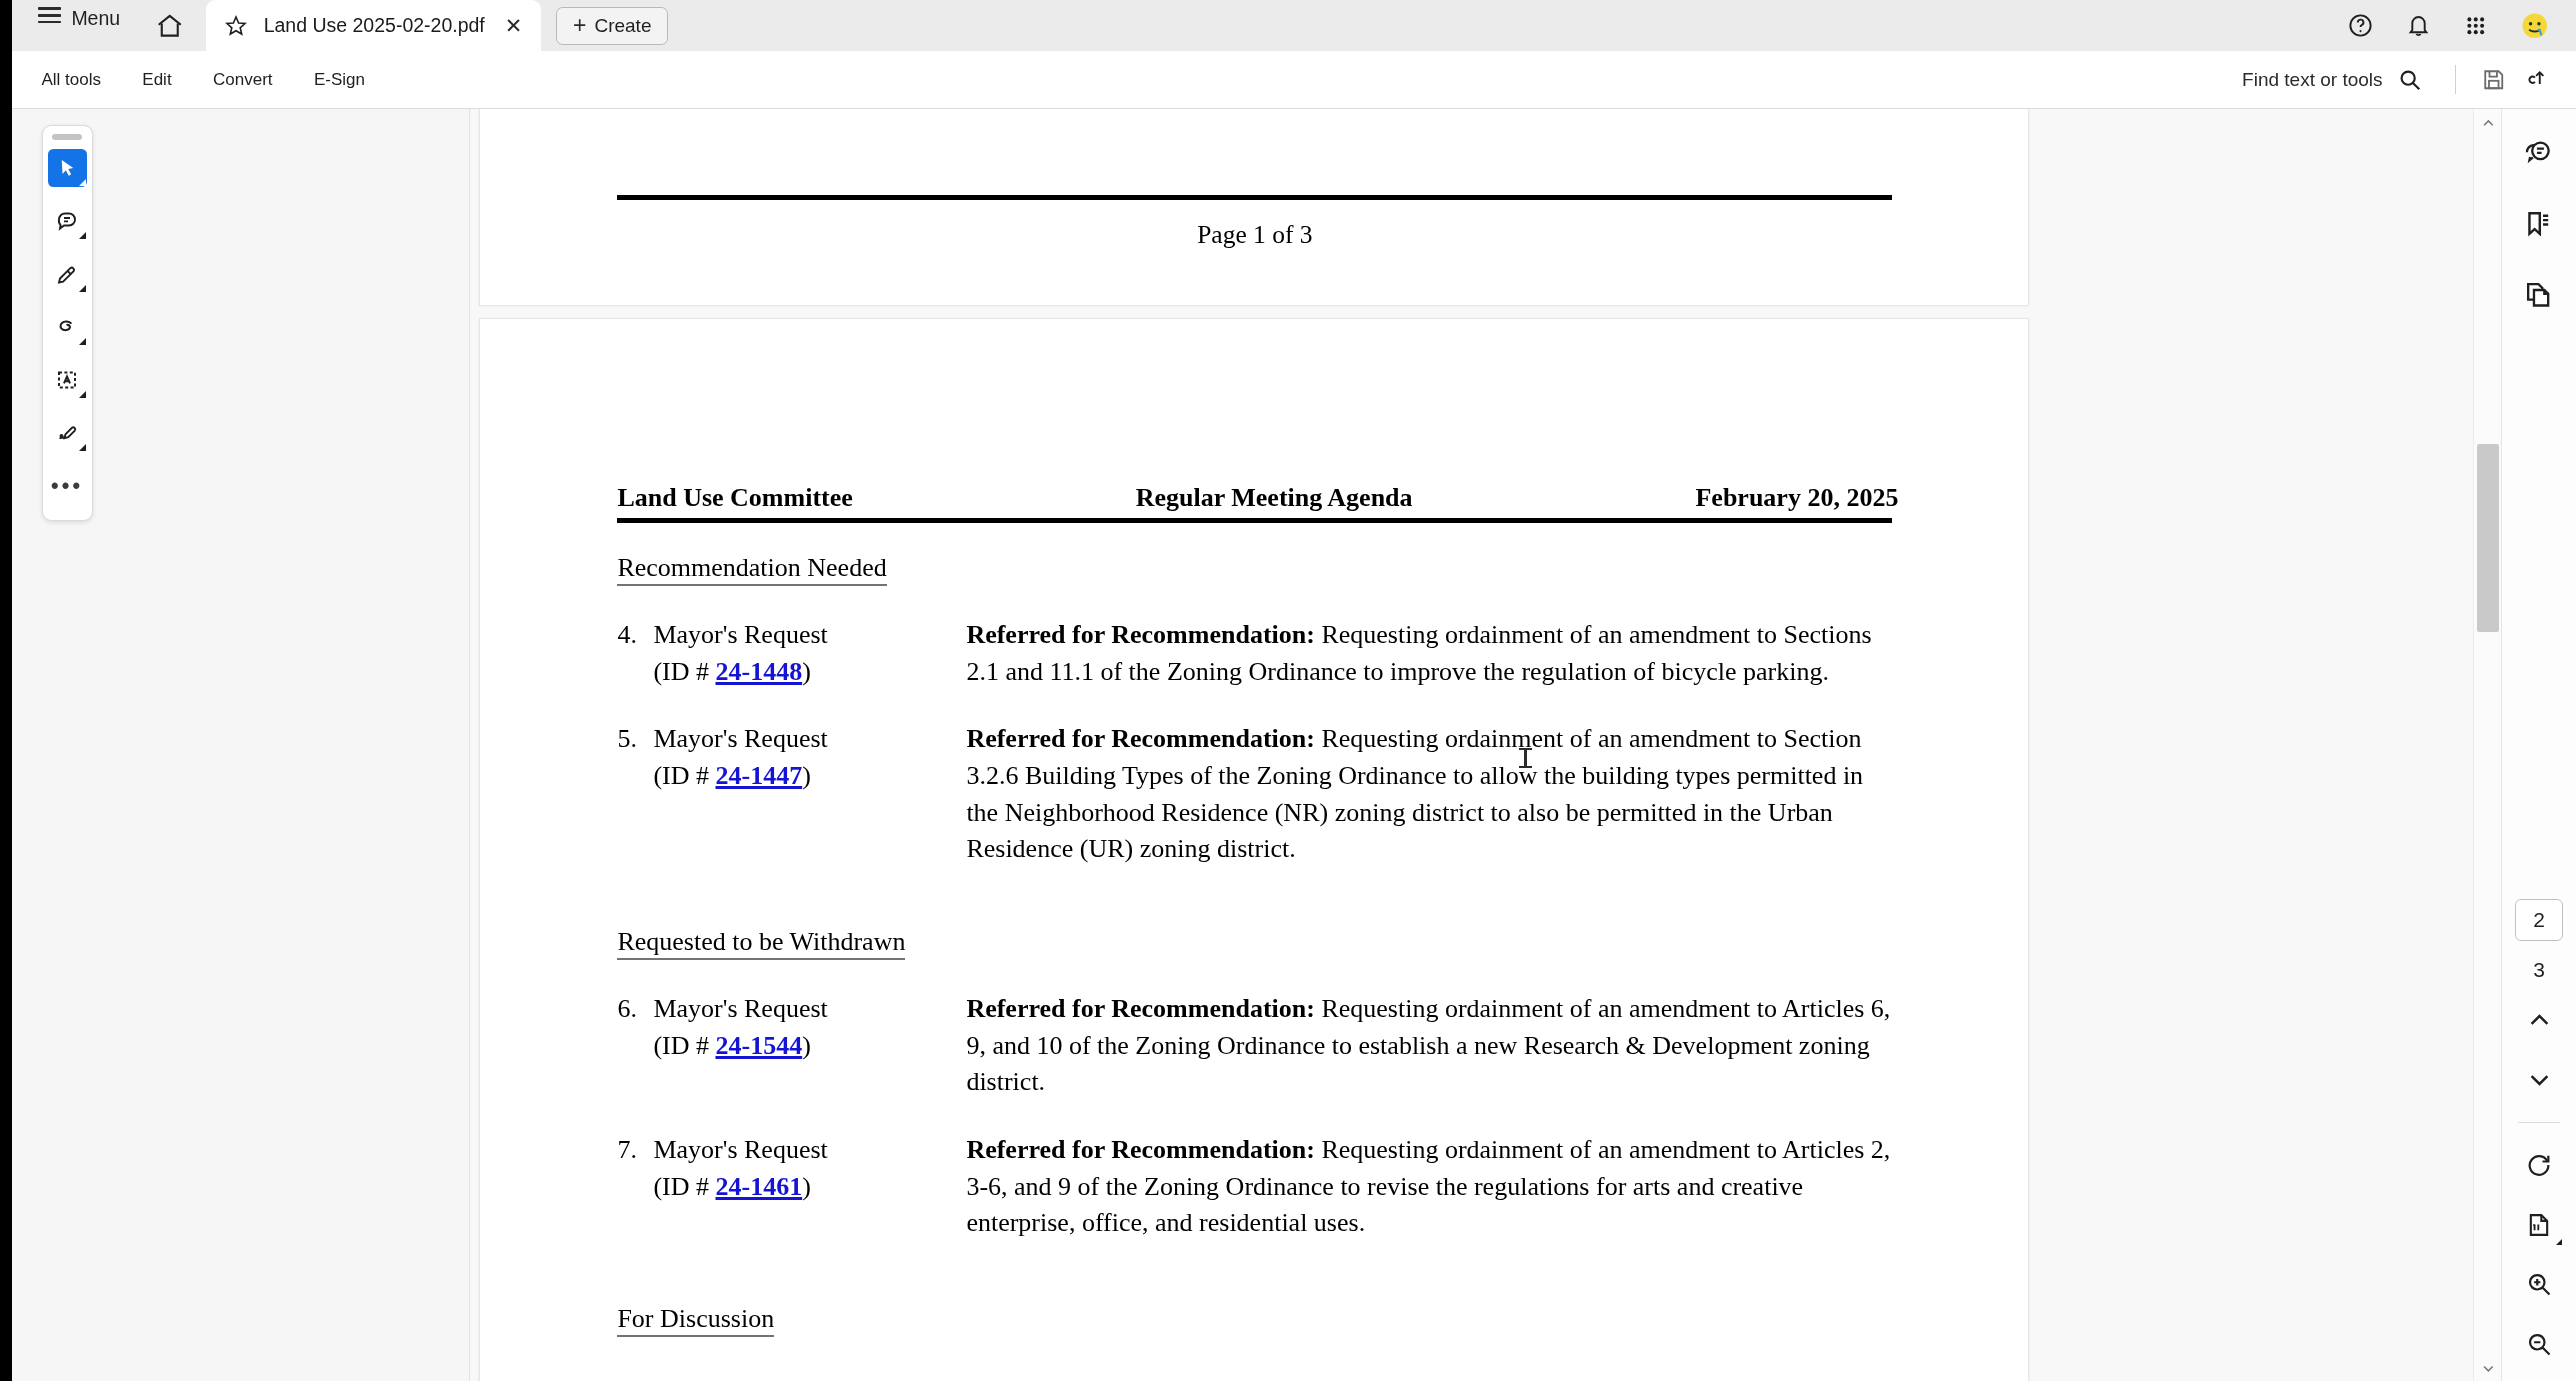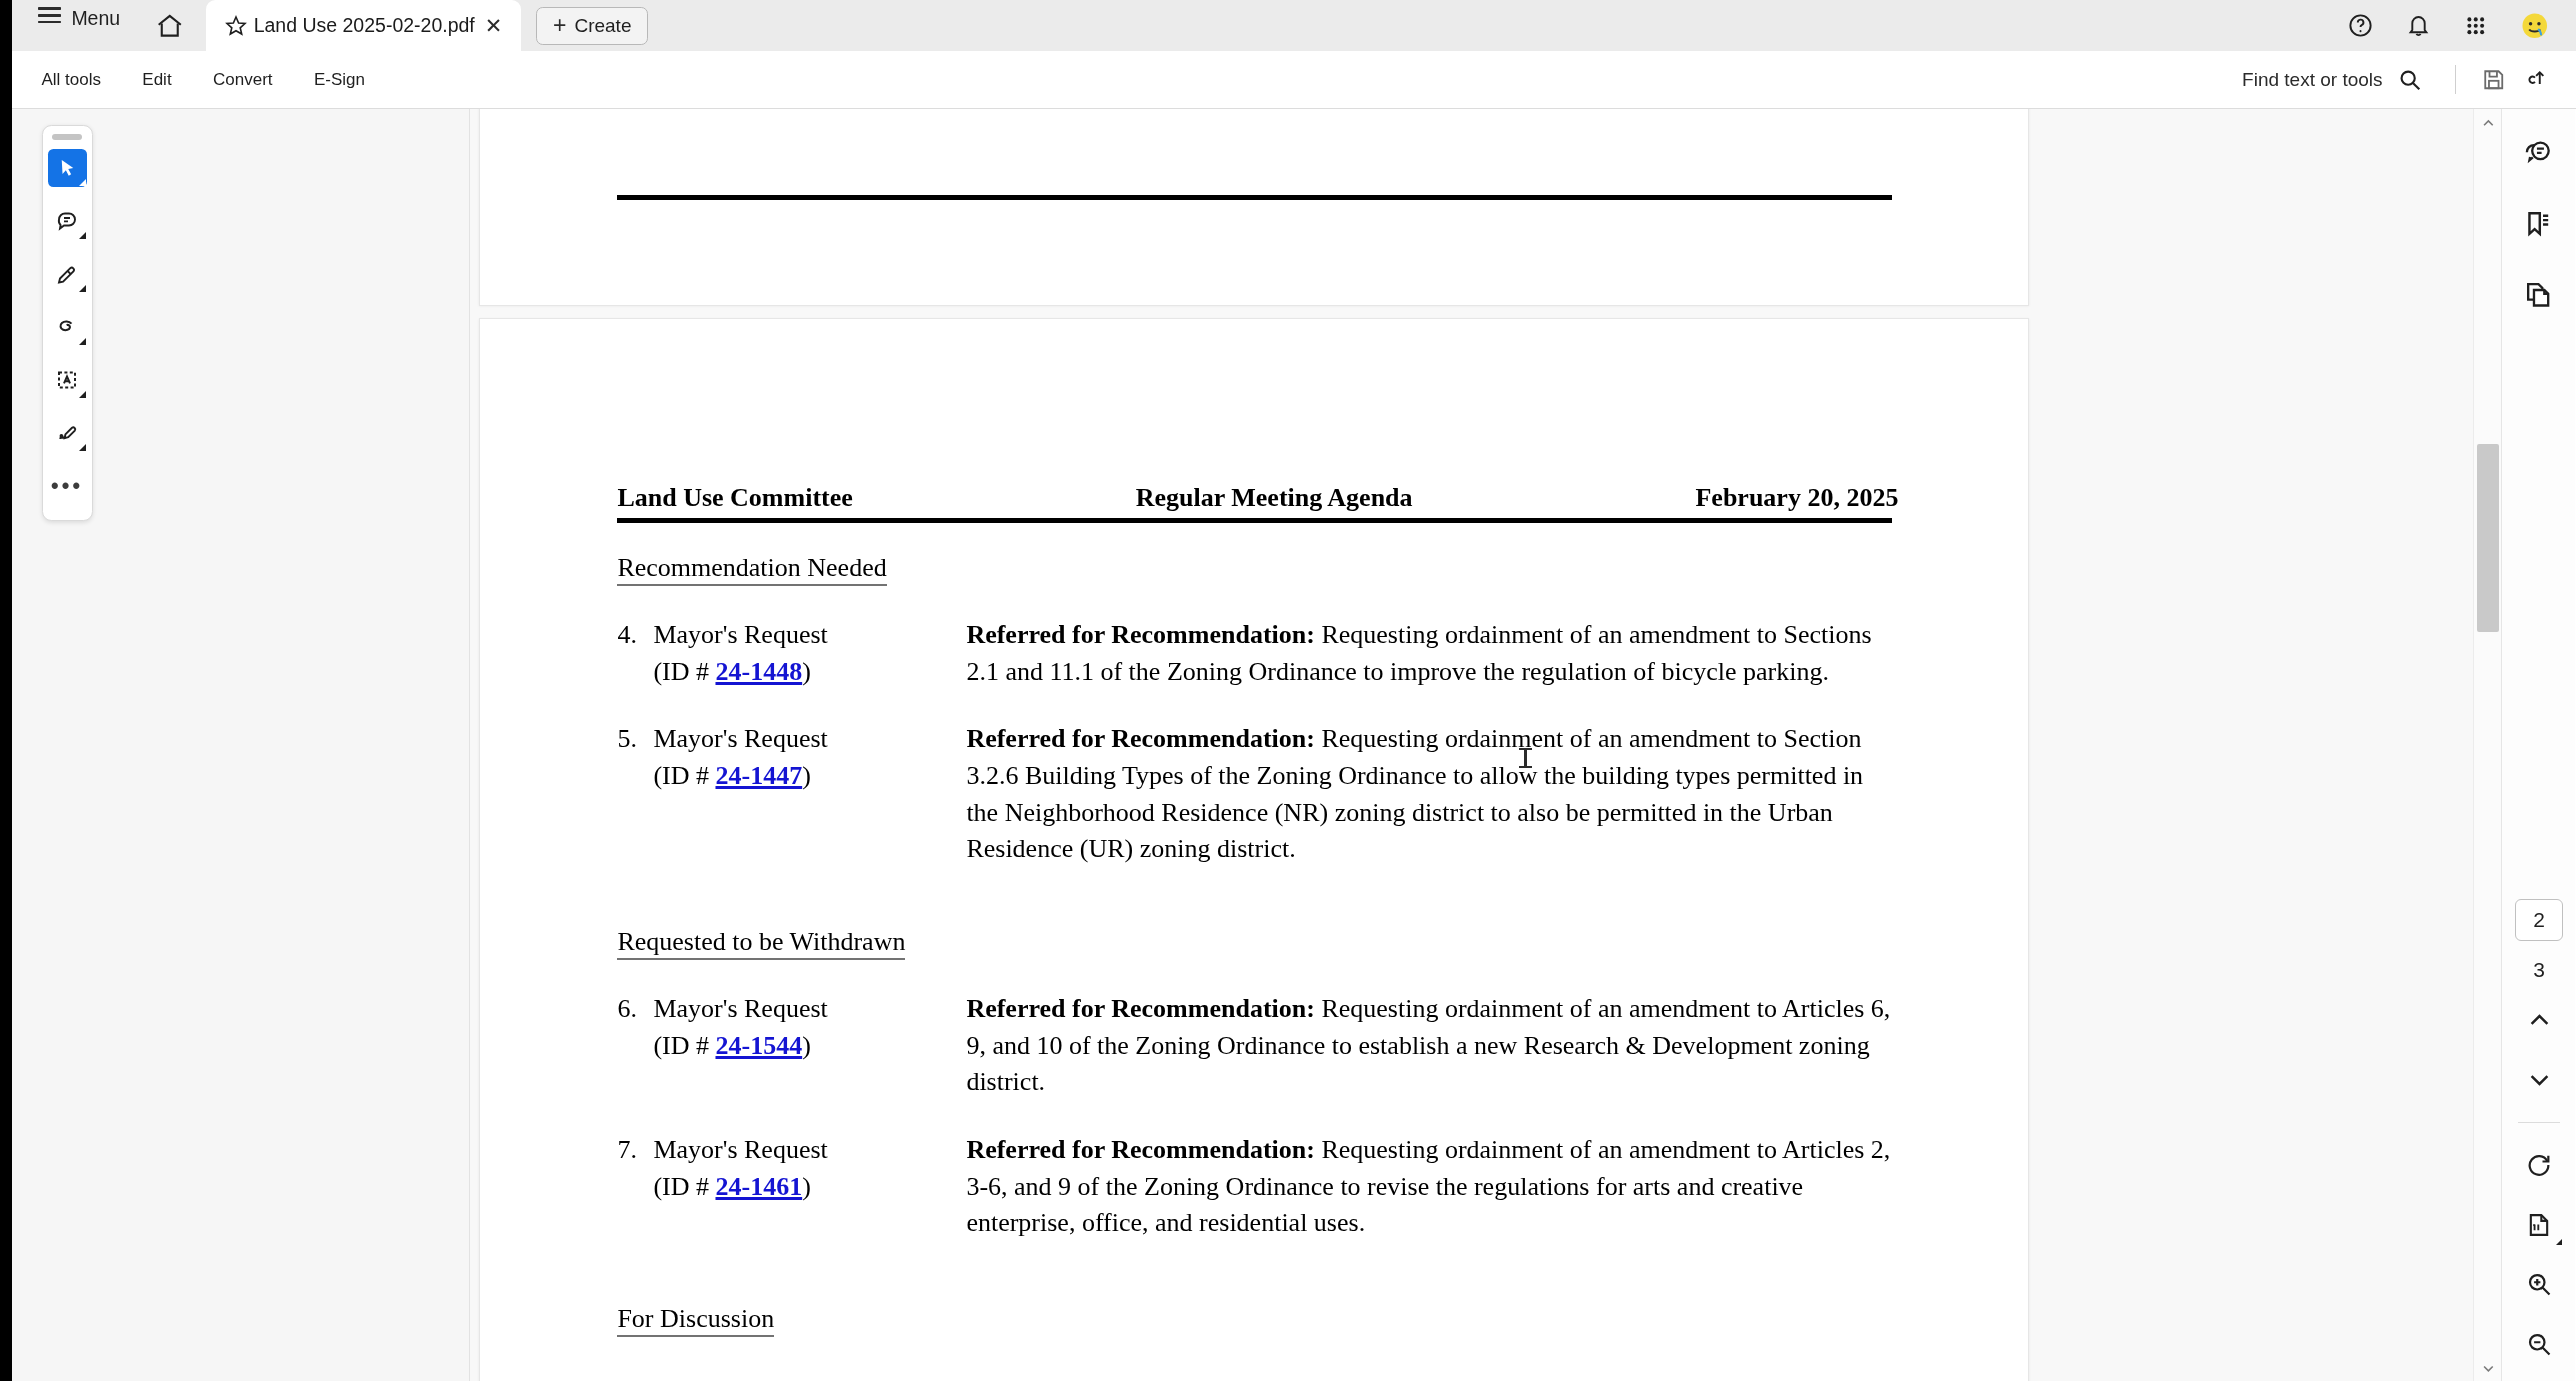--- a/index.html
+++ b/index.html
@@ -43,21 +43,21 @@
     margin-left: 23px; width: 39px; height: 39px;
     display: flex; align-items: center; justify-content: center;
     cursor: pointer;
   }
 
   .tab {
     margin-left: 17.4px;
     height: 51px; min-width: 241px;
     background: #ffffff;
     border-top-left-radius: 9.4px; border-top-right-radius: 9.4px;
-    display: flex; align-items: center; gap: 6px;
+    display: flex; align-items: center; gap: 16px;
     padding: 0 14.8px 0 17.4px;
     cursor: pointer;
   }
   .tab-title { font-size: 19.5px; color: #1b1b1b; white-space: nowrap; }
   .tab-close {
     font-size: 21px; color: #2b2b2b; line-height: 1;
     padding: 0 4px; cursor: pointer;
   }
   .create-btn {
     margin-left: 14.8px; height: 38px;
@@ -455,20 +455,21 @@
       <div class="tool">
         <span class="tool-dots">•••</span>
       </div>
     </div>
   </div>
 
   <div class="viewport">
 
     <div class="page" id="page-prev">
       <div class="pagefoot-rule" style="top:280px;"></div>
+      <div class="pagefoot-text" style="top:305px;">Page 1 of 3</div>
     </div>
 
     <div class="page" id="page-curr">
       <div class="doc-body">
 
         <div class="doc-header">
           <span>Land Use Committee</span>
           <span>Regular Meeting Agenda</span>
           <span>February 20, 2025</span>
         </div>

